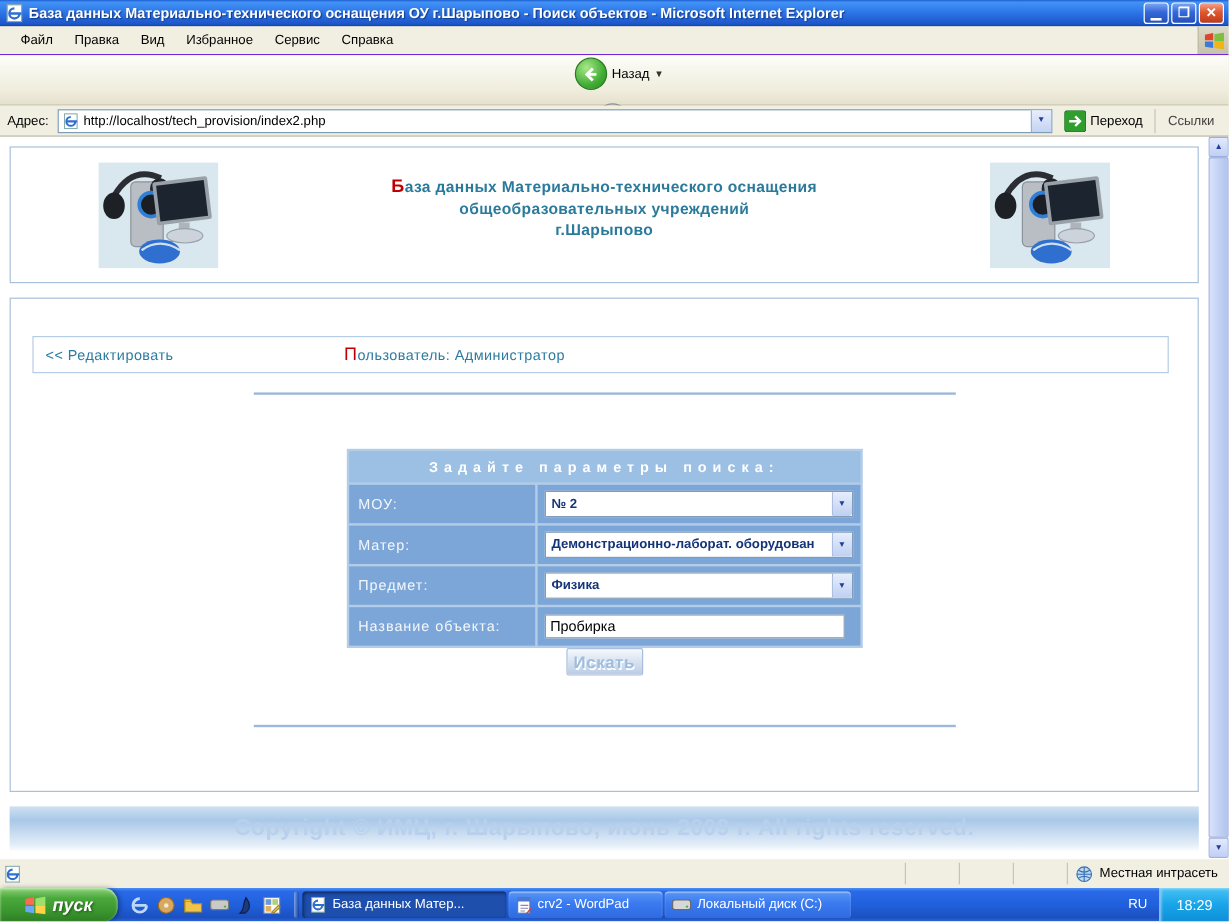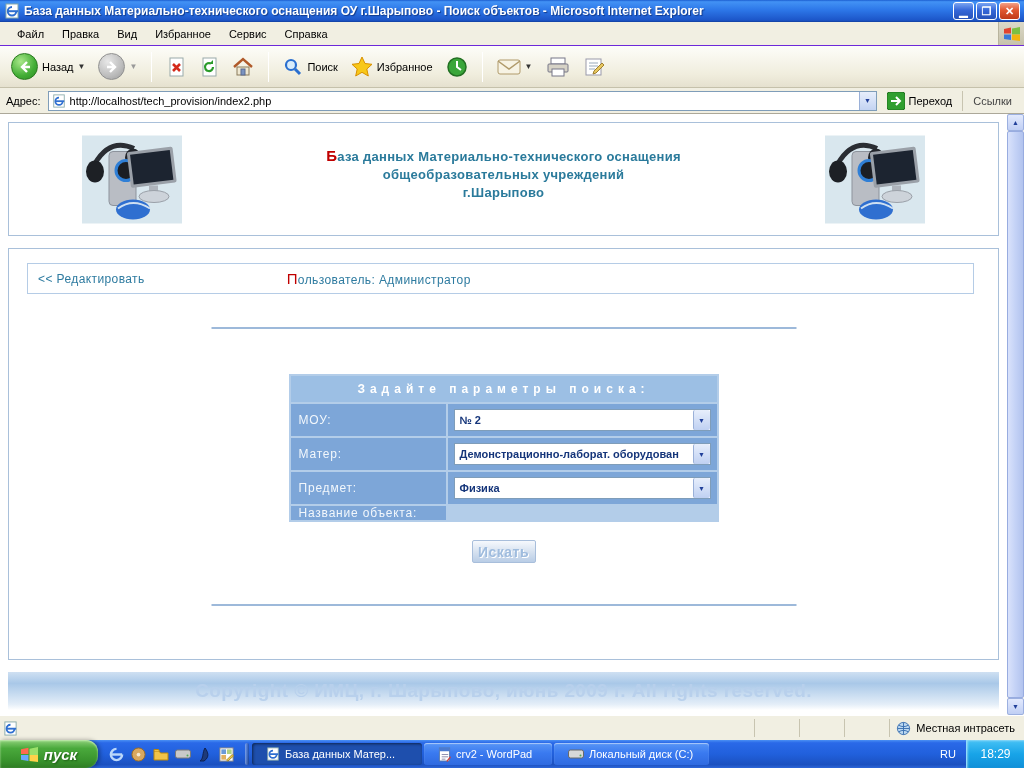--- a/index.html
+++ b/index.html
@@ -23,21 +23,21 @@
   
   .menubar { position:absolute; top:22px; left:0; right:0; height:24px; background:#f1efe2;
     border-bottom:1px solid #6d28d9; display:flex; align-items:center; padding-left:8px; }
   .menu-item { padding:4px 9px; color:#000; cursor:default; }
   .winlogo { margin-left:auto; width:26px; height:23px; background:linear-gradient(180deg,#dcd9c8,#c6c2ac);
     border-left:1px solid #b8b49e; display:flex; align-items:center; justify-content:center; }
 
   
   .toolbar { position:absolute; top:46px; left:0; right:0; height:42px;
     background:linear-gradient(180deg,#fdfdf9,#f0eddd 70%,#e5e1cf); border-bottom:1px solid #c5c1ab;
-    display:flex; align-items:center; padding-left:8px; gap:7px; }
+    display:flex; align-items:center; padding-left:8px; gap:7px;flex-direction:column; }
   .tb-btn { display:flex; align-items:center; gap:4px; padding:2px 3px; }
   .tb-sep { width:1px; height:30px; background:#c8c4b0; border-right:1px solid #fff; margin:0 4px; }
   .circle { width:27px; height:27px; border-radius:50%; display:flex; align-items:center; justify-content:center; }
   .circle.green { background:radial-gradient(circle at 35% 30%,#a9e88a,#42ad35 60%,#2a8a22); border:1px solid #2a7a1f; }
   .circle.gray  { background:radial-gradient(circle at 35% 30%,#e8e8e8,#bdbdbd 60%,#9a9a9a); border:1px solid #909090; }
   .circle svg { display:block; }
   .tb-label { font-size:11px; color:#000; }
   .drop-caret { font-size:8px; color:#333; }
 
   
@@ -65,21 +65,21 @@
   
   .hdr-box { position:absolute; top:8px; left:8px; right:8px; height:114px; border:1px solid #a9c0da; background:#fff; }
   .pc-img { position:absolute; top:12px; width:100px; height:89px; }
   .pc-img.left { left:73px; } .pc-img.right { right:73px; }
   .hdr-title { position:absolute; top:24px; left:190px; right:190px; text-align:center;
     font-weight:bold; font-size:13px; line-height:18px; color:#2a7a9b; letter-spacing:0.3px; }
   .redcap { color:#c00000; font-size:15px; }
 
   
   .main-box { position:absolute; top:134px; left:8px; right:8px; height:412px; border:1px solid #a9c0da; background:#fff; }
-  .user-bar { position:absolute; top:14px; left:18px; right:24px; height:31px; border:1px solid #b5cce6;
+  .user-bar { position:absolute; top:31px; left:18px; right:24px; height:31px; border:1px solid #b5cce6;
     display:flex; align-items:center; padding-left:10px; }
   .edit-link { color:#2e7ba0; font-size:12px; letter-spacing:0.4px; cursor:pointer; }
   .user-label { margin-left:142px; color:#2e7ba0; font-size:12px; letter-spacing:0.4px; }
   .hr-line { position:absolute; left:50%; transform:translateX(-50%); width:585px; height:2px; background:#9db9da; }
   .hr1 { top:78px; } .hr2 { top:355px; }
 
   
   .form-tbl { position:absolute; top:125px; left:50%; transform:translateX(-50%); width:430px; background:#b3cde9; padding:2px; }
   .form-hdr { height:26px; background:#9cbfe4; display:flex; align-items:center; justify-content:center;
     color:#fff; font-weight:bold; font-size:12px; letter-spacing:5px; }
@@ -120,21 +120,21 @@
   .start-btn { height:28px; width:98px; border-radius:0 12px 12px 0;
     background:linear-gradient(180deg,#8ed17a 0%,#4aa93c 30%,#38922c 75%,#2f7d24 100%);
     box-shadow:inset 0 1px 2px #c7ecb4, 2px 0 4px rgba(0,0,0,.35);
     display:flex; align-items:center; justify-content:center; gap:6px;
     color:#fff; font-weight:bold; font-style:italic; font-size:15px; text-shadow:1px 1px 2px #1d5a14; }
   .quicklaunch { display:flex; align-items:center; gap:5px; padding:0 8px 0 10px; }
   .ql-icon { width:17px; height:17px; display:flex; align-items:center; justify-content:center; }
   .tb-divider { width:4px; height:22px; margin:0 2px;
     background:linear-gradient(90deg,rgba(255,255,255,.4),rgba(0,0,0,.25)); border-radius:2px; }
   .task-btn { height:22px; margin:0 1px; border-radius:3px; display:flex; align-items:center; gap:5px;
-    padding:0 14px; color:#fff; font-size:11px; white-space:nowrap; overflow:hidden;
+    padding:0 6px; color:#fff; font-size:11px; white-space:nowrap; overflow:hidden;
     background:linear-gradient(180deg,#5896f6,#3a7af0 45%,#2f6ae0); box-shadow:inset 0 1px 1px rgba(255,255,255,.5); }
   .task-btn.active { background:#1e4fad; box-shadow:inset 1px 1px 3px rgba(0,0,0,.55); }
   .t1 { width:170px; } .t2 { width:128px; } .t3 { width:155px; }
   .tray { margin-left:auto; display:flex; align-items:center; height:28px; }
   .lang { color:#fff; font-size:11px; padding:0 10px;text-align:right; }
   .clock { width:58px; height:28px; background:linear-gradient(180deg,#47c2f5,#18a4e8 50%,#0f8fd8);
     border-left:1px solid #8fdcfb; box-shadow:inset 1px 1px 2px rgba(255,255,255,.4);
     display:flex; align-items:center; justify-content:center; color:#fff; font-size:12px; }
 
   svg { display:block; }
@@ -392,20 +392,23 @@
             <span class="cell-value">
               <span class="xp-select">
                 <span class="sel-text">Физика</span>
                 <span class="sel-arrow"></span>
               </span>
             </span>
           </div>
 
           <div class="form-row">
             <span class="cell-label">Название объекта:</span>
+            <span class="cell-value">
+              <input class="xp-input" type="text" value="Пробирка" style="">
+            </span>
           </div>
         </div>
 
         <button class="search-btn">Искать</button>
 
         <div class="hr-line hr2"></div>
       </div>
 
       <div class="page-footer">Copyright © ИМЦ, г. Шарыпово, июнь 2009 г. All rights reserved.</div>
     </div>

